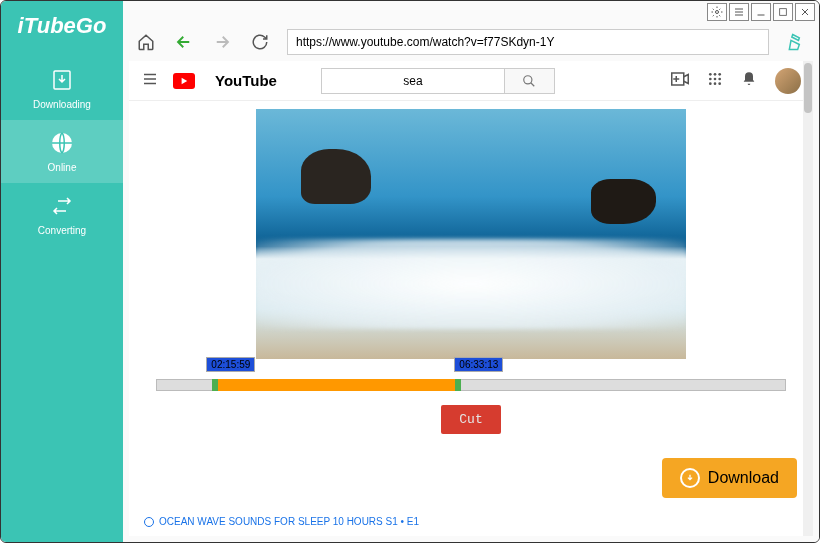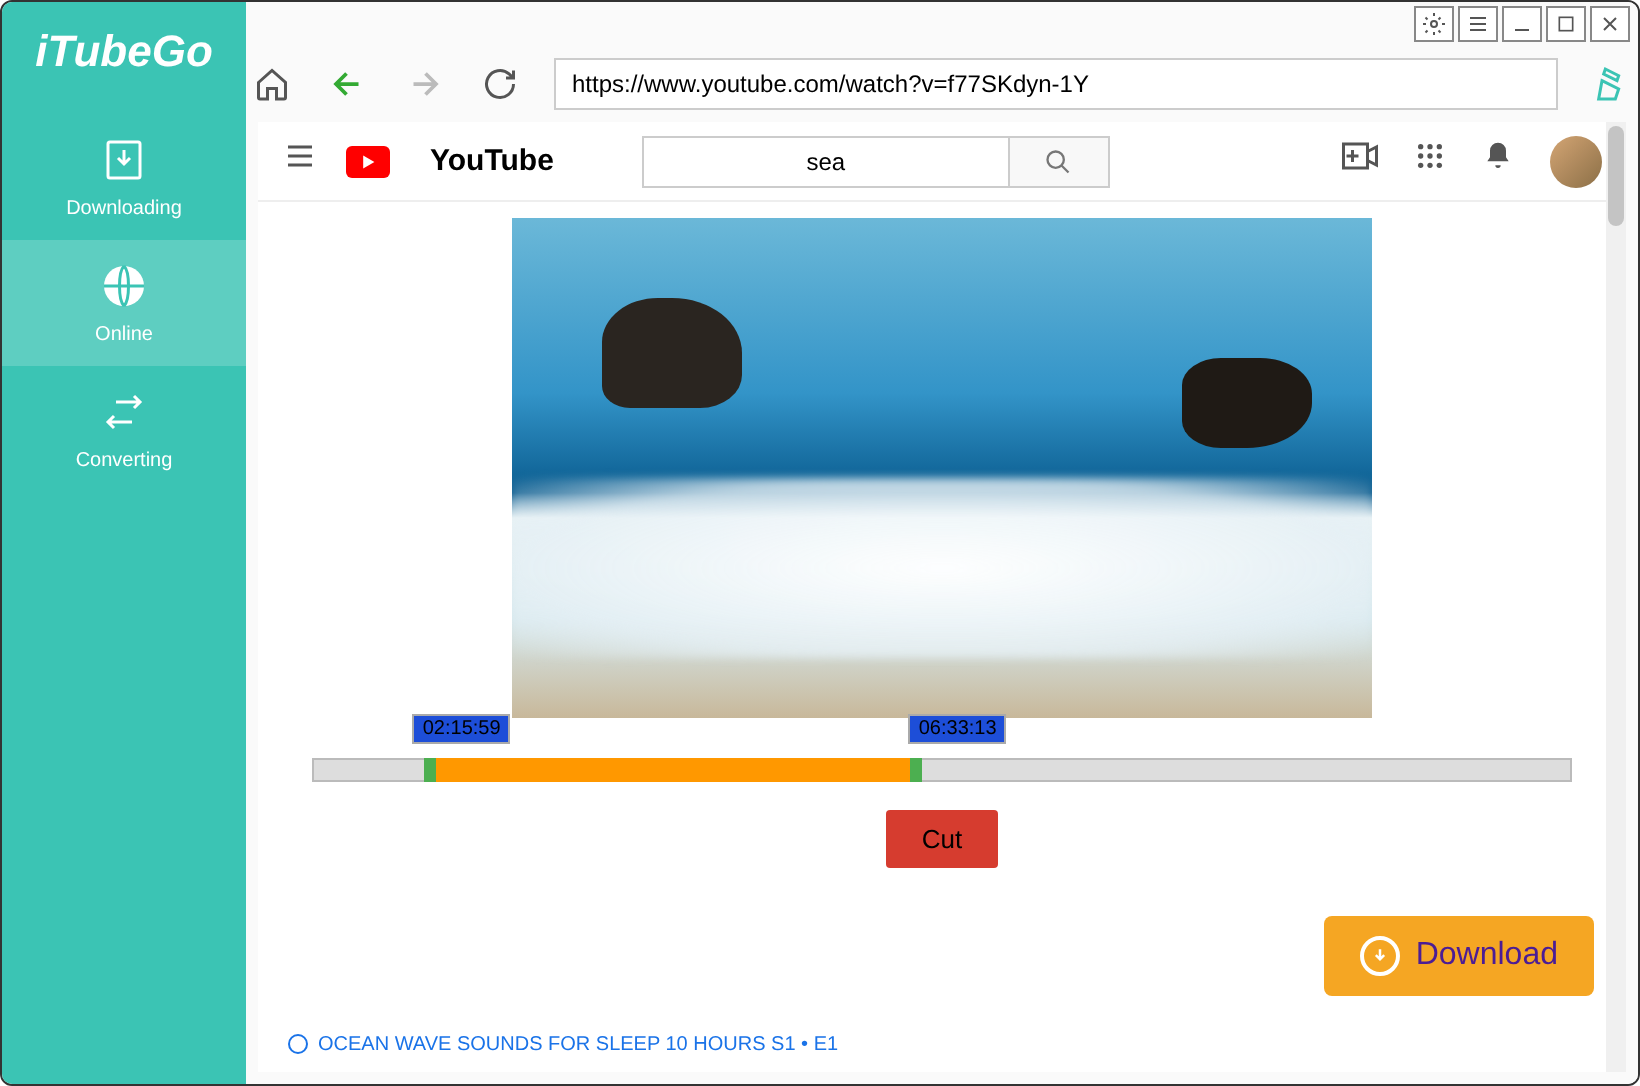--- a/index.html
+++ b/index.html
@@ -6,21 +6,21 @@
 body { width: 820px; height: 543px; overflow: hidden; background: #fff; border: 1px solid #333; border-radius: 6px; }
 .app { display: flex; height: 100%; }
 .sidebar { width: 122px; background: #3bc4b4; display: flex; flex-direction: column; align-items: center; padding-top: 12px; color: #fff; }
 .logo { font-size: 22px; font-weight: bold; font-style: italic; margin-bottom: 18px; }
 .nav-item { width: 100%; display: flex; flex-direction: column; align-items: center; gap: 6px; padding: 10px 0; font-size: 10px; cursor: pointer; }
 .nav-item.active { background: rgba(255,255,255,0.18); }
 .nav-icon { width: 26px; height: 26px; display: flex; align-items: center; justify-content: center; }
 .main { flex: 1; display: flex; flex-direction: column; background: #fafafa; }
 .titlebar { height: 22px; display: flex; justify-content: flex-end; align-items: center; gap: 0; padding-right: 4px; }
 .title-btn { width: 20px; height: 18px; border: 1px solid #888; background: #fff; font-size: 11px; display: flex; align-items: center; justify-content: center; cursor: pointer; margin-left: 2px; }
-.urlbar { height: 38px; display: flex; align-items: center; gap: 16px; padding: 0 2px; }
+.urlbar { height: 38px; display: flex; align-items: center; gap: 16px; padding: 0 12px; }
 .url-icon { width: 22px; height: 22px; display: flex; align-items: center; justify-content: center; color: #555; cursor: pointer; }
 .url-input { flex: 1; height: 26px; border: 1px solid #ccc; padding: 0 8px; font-size: 12px; }
 .yt-area { flex: 1; background: #fff; margin: 0 6px 6px 6px; overflow: hidden; position: relative; }
 .yt-header { height: 40px; display: flex; align-items: center; padding: 0 12px; gap: 14px; border-bottom: 1px solid #eee; }
 .hamburger { cursor: pointer; }
 .yt-logo { display: flex; align-items: center; gap: 20px; font-weight: bold; font-size: 15px; }
 .yt-play { width: 22px; height: 16px; background: #ff0000; border-radius: 3px; display: flex; align-items: center; justify-content: center; }
 .search-wrap { display: flex; margin-left: 30px; }
 .search-input { width: 184px; height: 26px; border: 1px solid #ccc; padding: 0 8px; font-size: 12px; text-align: center; }
 .search-btn { width: 50px; height: 26px; border: 1px solid #ccc; border-left: none; background: #f8f8f8; cursor: pointer; display: flex; align-items: center; justify-content: center; }
@@ -33,24 +33,24 @@
 .rock2 { position: absolute; right: 30px; top: 70px; width: 65px; height: 45px; background: #1f1a15; border-radius: 30% 40% 50% 30%; }
 .foam { position: absolute; left: 0; right: 0; bottom: 30px; height: 90px; background: radial-gradient(ellipse at center, rgba(255,255,255,0.95) 0%, rgba(230,240,245,0.8) 70%, transparent 100%); filter: blur(2px); }
 .timeline-row { width: 92%; margin-top: 20px; position: relative; }
 .time-box { position: absolute; top: -22px; font-size: 10px; border: 1px solid #aaa; background: #1d4ed8; padding: 1px 4px; }
 .time-start { left: 50px; }
 .time-end { left: 298px; }
 .timeline { height: 12px; background: #ddd; position: relative; border: 1px solid #bbb; }
 .seg-green1 { position: absolute; left: 55px; width: 6px; top: -1px; bottom: -1px; background: #4caf50; }
 .seg-orange { position: absolute; left: 61px; width: 237px; top: -1px; bottom: -1px; background: #ff9800; }
 .seg-green2 { position: absolute; left: 298px; width: 6px; top: -1px; bottom: -1px; background: #4caf50; }
-.cut-btn { margin-top: 14px; background: #d63c2f; color: #000000; border: none; padding: 7px 18px; font-size: 13px; cursor: pointer; border-radius: 2px; }
-.download-btn { position: absolute; right: 16px; bottom: 38px; background: #f5a623; color: #4c1d95; border: none; padding: 10px 18px; font-size: 16px; cursor: pointer; border-radius: 4px; display: flex; align-items: center; gap: 8px; }
+.cut-btn { margin-top: 14px; background: #d63c2f; color: #e5e5e5; border: none; padding: 7px 18px; font-size: 13px; cursor: pointer; border-radius: 2px; font-family: Liberation Mono, monospace; }
+.download-btn { position: absolute; right: 16px; bottom: 38px; background: #f5a623; color: #000000; border: none; padding: 10px 18px; font-size: 16px; cursor: pointer; border-radius: 4px; display: flex; align-items: center; gap: 8px; }
 .dl-circle { width: 20px; height: 20px; border: 2px solid #fff; border-radius: 50%; display: flex; align-items: center; justify-content: center; }
-.video-title { position: absolute; left: 14px; bottom: 8px; font-size: 10px; color: #1a73e8; display: flex; align-items: center; gap: 4px; }
+.video-title { position: absolute; left: 14px; bottom: 8px; font-size: 10px; color: #1a73e8; display: flex; align-items: flex-start; gap: 4px; }
 .scrollbar { position: absolute; right: 0; top: 0; bottom: 0; width: 10px; background: #f0f0f0; }
 .scroll-thumb { position: absolute; right: 1px; top: 2px; width: 8px; height: 50px; background: #c4c4c4; border-radius: 4px; }
 </style>
 </head>
 <body>
 
 <div class="app">
   <div class="sidebar">
     <div class="logo">iTubeGo</div>
     <div class="nav-item">

